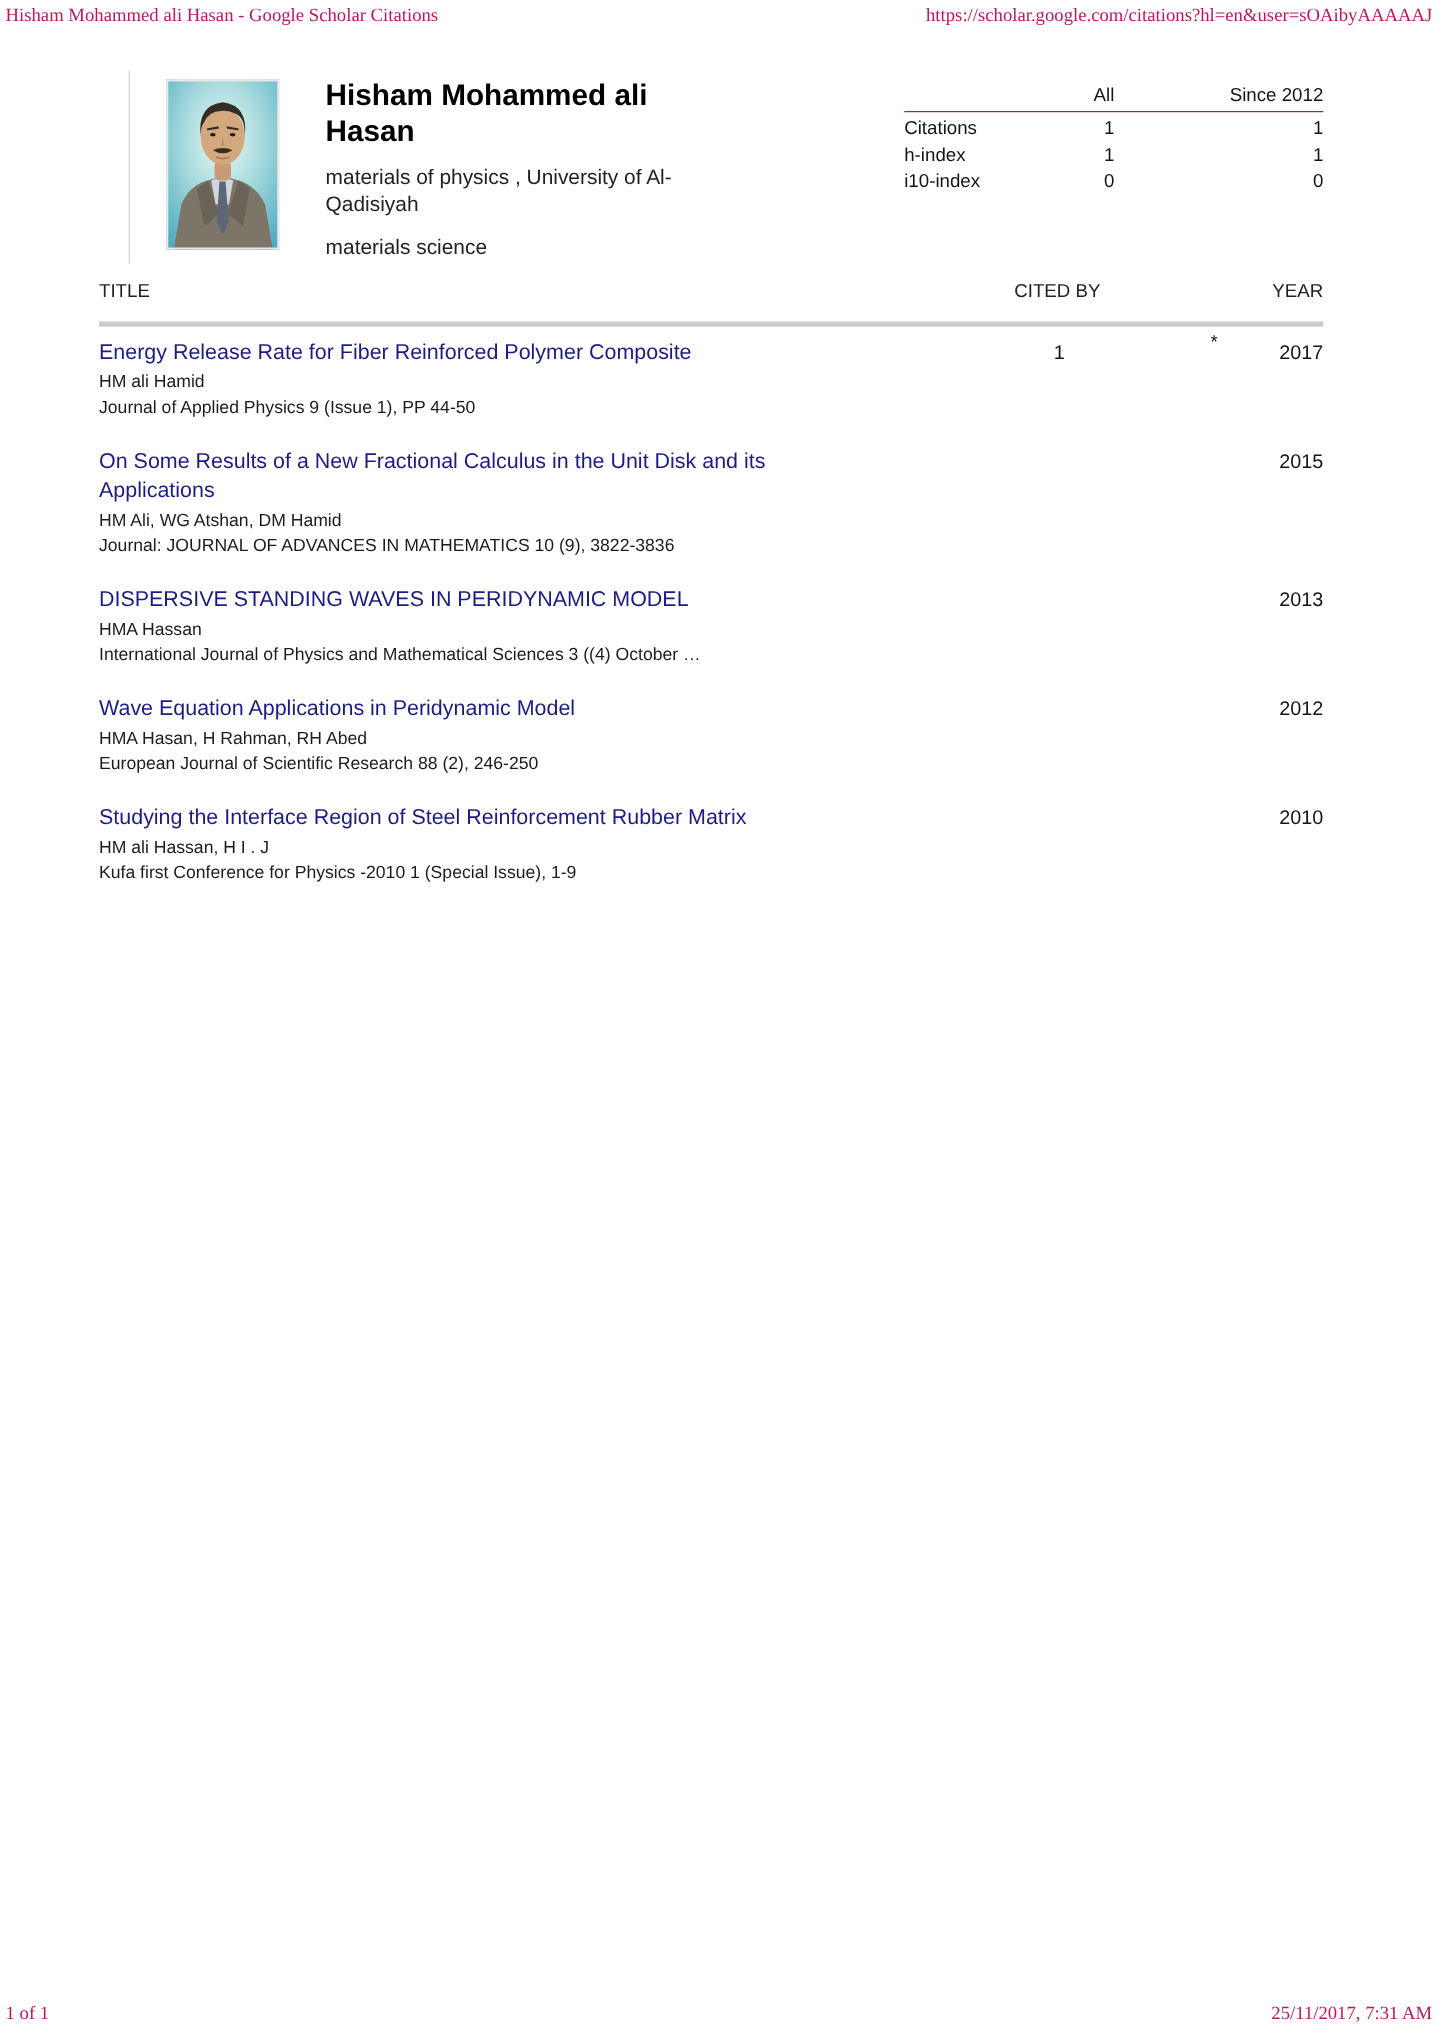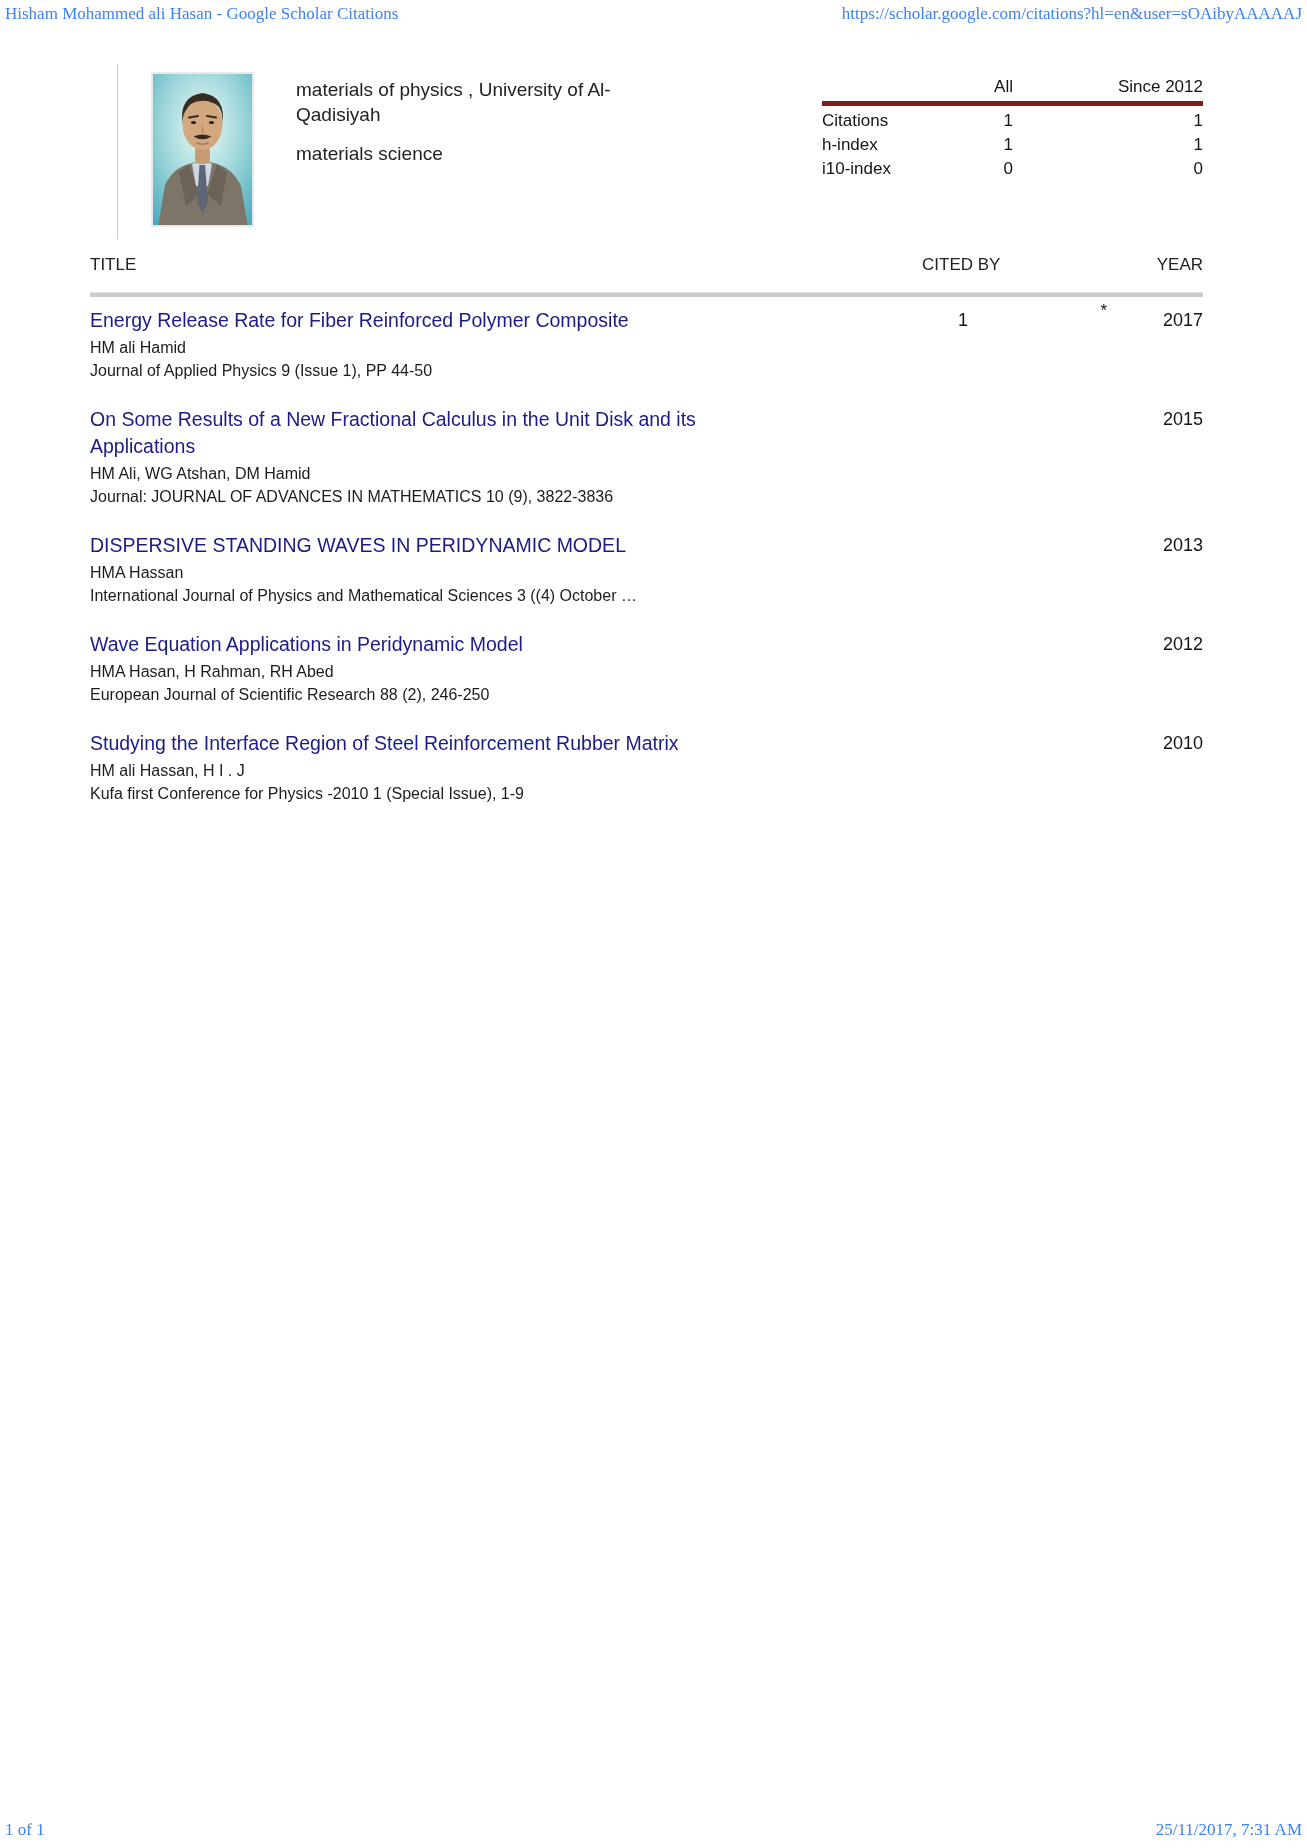--- a/index.html
+++ b/index.html
@@ -3,21 +3,21 @@
 <meta charset="utf-8">
 <style>
   html,body{margin:0;padding:0;}
   body{
     width:1307px;height:1848px;position:relative;background:#ffffff;
     font-family:"Liberation Sans", sans-serif;color:#141414;overflow:hidden;
   }
   
   .print-bar{
     position:absolute;left:5px;right:5px;display:flex;justify-content:space-between;
-    font-family:"Liberation Serif", serif;font-size:17px;color:#3b82f6;
+    font-family:"Liberation Serif", serif;font-size:17px;color:#be185d;
   }
   .print-bar.top{top:4px;}
   .print-bar.bottom{bottom:8px;}
   
   .content{position:absolute;left:90px;top:64px;width:1113px;}
   
   .profile{display:flex;align-items:flex-start;}
   .photo-cell{
     margin-left:27px;border-left:1px solid #cccccc;
     padding:8px 0 12px 33px;
@@ -27,21 +27,21 @@
   .person-name{
     font-size:27px;font-weight:bold;line-height:33px;color:#000;
     max-width:345px;margin-top:6px;
   }
   .affiliation{font-size:19px;line-height:25px;color:#222;max-width:385px;margin-top:13px;}
   .interests{font-size:19px;line-height:25px;color:#222;margin-top:14px;}
   .interest-link{text-decoration:none;color:#222;cursor:pointer;}
   
   .stats{margin-left:auto;width:381px;margin-top:11px;font-size:17px;}
   .stats-row{display:flex;line-height:24px;}
-  .stats-head{border-bottom:5px solid #7f1d1d;padding-bottom:2px;margin-bottom:3px;}
+  .stats-head{border-bottom:1px solid #7f1d1d;padding-bottom:2px;margin-bottom:3px;}
   .stats-label{flex:1;text-align:left;}
   .stats-all{width:60px;text-align:right;}
   .stats-since{width:190px;text-align:right;}
   
   .list{margin-top:16px;}
   .list-head{display:flex;font-size:17px;color:#222;padding-bottom:17px;gap:36px;}
   .head-rule{height:4px;background:#cbcbcb;border-top:1px solid #e2e2e2;}
   .col-title{flex:1;}
   .col-cite{width:115px;text-align:left;position:relative;}
   .col-year{width:130px;text-align:right;}
@@ -106,20 +106,21 @@
 
         <path d="M42.5 64.5 Q51.5 60.5 60.5 64.5 Q51.5 70 42.5 64.5 Z" fill="#352c24"></path>
 
         <path d="M46 71 Q51.5 73.5 57 71" stroke="#a97c57" stroke-width="1.6" fill="none" stroke-linecap="round"></path>
 
         <rect x="1" y="1" width="101" height="153" fill="none" stroke="#e9e9e9" stroke-width="2"></rect>
       </svg>
     </div>
 
     <div class="info-cell">
+      <div class="person-name">Hisham Mohammed ali Hasan</div>
       <div class="affiliation">materials of physics , University of Al-Qadisiyah</div>
       <div class="interests">
         <a class="interest-link">materials science</a>
       </div>
     </div>
 
     <div class="stats">
       <div class="stats-row stats-head">
         <span class="stats-label"></span>
         <span class="stats-all">All</span>

